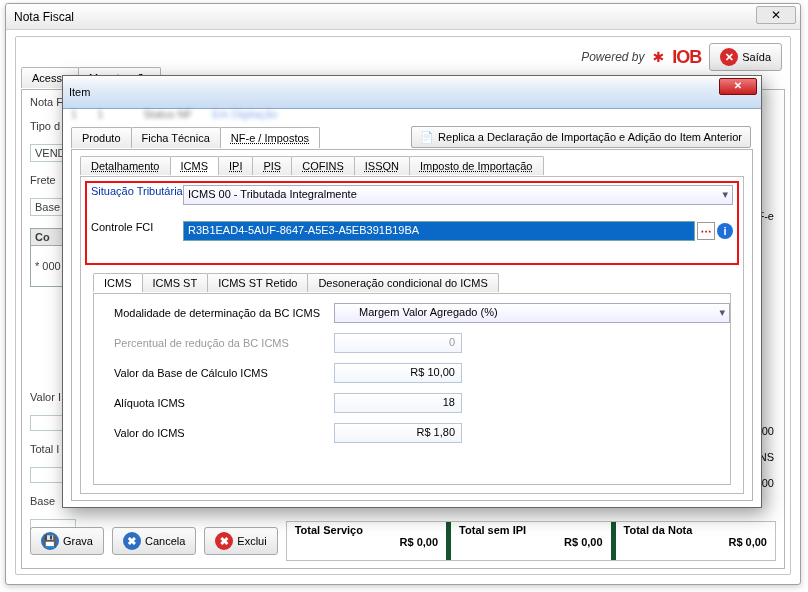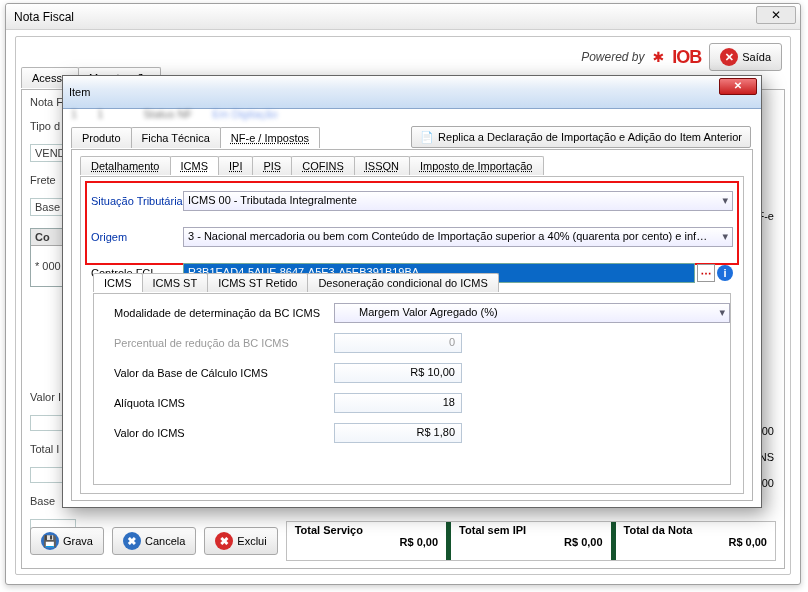--- a/index.html
+++ b/index.html
@@ -51,21 +51,21 @@
   .item-body { position:absolute; left:8px; right:8px; top:50px; bottom:6px; border:1px solid #b5b5b5;}
 
   .replica-btn{ position:absolute; right:10px; top:27px; height:22px; padding:2px 8px; background:linear-gradient(#fdfdfd,#e9e9e9); border:1px solid #a9a9a9; border-radius:2px; display:flex; align-items:center; gap:4px; cursor:pointer; font-size:11px;}
 
   .subtabs { position:absolute; left:8px; top:6px; display:flex;}
   .subtab { padding:3px 10px; border:1px solid #bcbcbc; border-bottom:none; margin-right:-1px; text-decoration: underline dotted; border-radius:2px 2px 0 0; background:linear-gradient(#fdfdfd,#ececec); cursor:pointer;}
   .subtab.active{ background:#fff; z-index:2; position:relative;}
   .subbody { position:absolute; left:8px; right:8px; top:26px; bottom:6px; border:1px solid #bcbcbc; background:#fff;}
 
   .red-frame{ position:absolute; left:4px; top:4px; right:4px; height:84px; border:2px solid #e11; padding:2px 4px;}
-  .row{ display:flex; align-items:center; margin-bottom:4px; height:32px;}
+  .row{ display:flex; align-items:flex-start; margin-bottom:4px; height:32px;}
   .row label{ width:92px; color:#0033aa;}
   .row label.black{ color:#000;}
   .combo{ flex:1; height:20px; border:1px solid #aab; background:linear-gradient(#fff,#eef); position:relative; padding:2px 20px 2px 4px; overflow:hidden; white-space:nowrap; text-overflow:ellipsis;}
   .combo:after{ content:"▾"; position:absolute; right:4px; top:2px; color:#556;}
   .fci-field{ flex:1; display:flex; align-items:center; gap:2px;}
   .fci-input{ flex:1; height:20px; border:1px solid #7a9; background:#0a68c6; color:#fff; padding:2px 4px;}
   .sqbtn{ width:18px; height:18px; border:1px solid #999; background:#fff; display:inline-flex; align-items:center; justify-content:center; font-weight:bold; color:#c00;}
   .info-ic{ width:16px; height:16px; border-radius:50%; background:#1d6fdc; color:#fff; display:inline-flex; align-items:center; justify-content:center; font-weight:bold;}
 
   .innertabs{ position:absolute; left:12px; top:96px; display:flex;}
@@ -202,24 +202,20 @@
         <div class="subtab">Imposto de Importação</div>
       </div>
 
       <div class="subbody">
         <div class="red-frame">
           <div class="row">
             <label>Situação Tributária</label>
             <div class="combo">ICMS 00 - Tributada Integralmente</div>
           </div>
           <div class="row">
-            <label>Origem</label>
-            <div class="combo">3 - Nacional mercadoria ou bem com Conteúdo de Importação superior a 40% (quarenta por cento) e inferior</div>
-          </div>
-          <div class="row">
             <label class="black">Controle FCI</label>
             <div class="fci-field">
               <div class="fci-input">R3B1EAD4-5AUF-8647-A5E3-A5EB391B19BA</div>
               <span class="sqbtn">⋯</span>
               <span class="info-ic">i</span>
             </div>
           </div>
         </div>
 
         <div class="innertabs">

